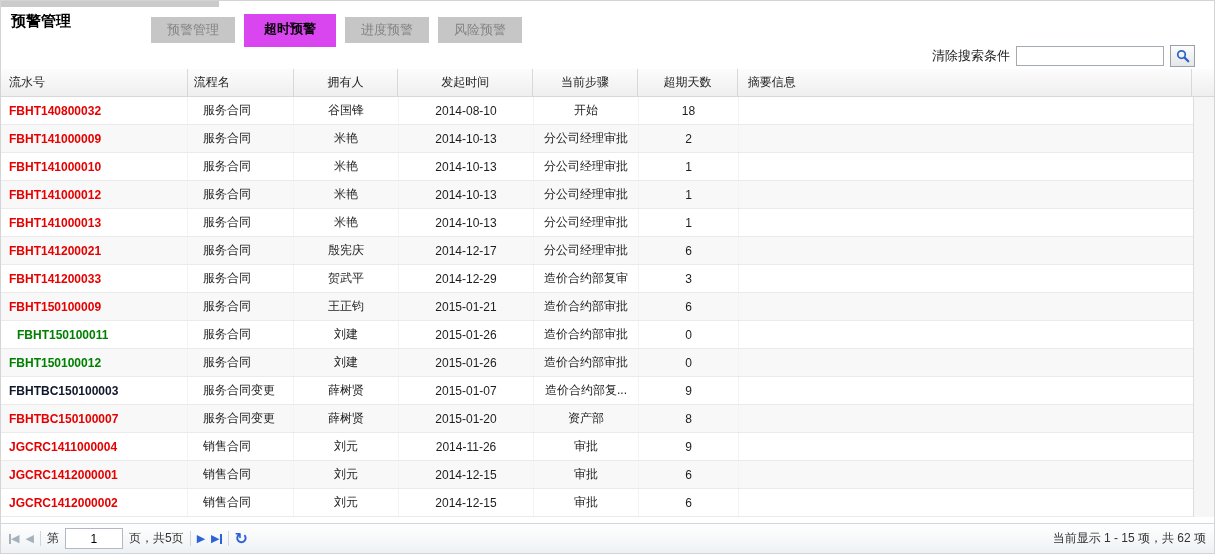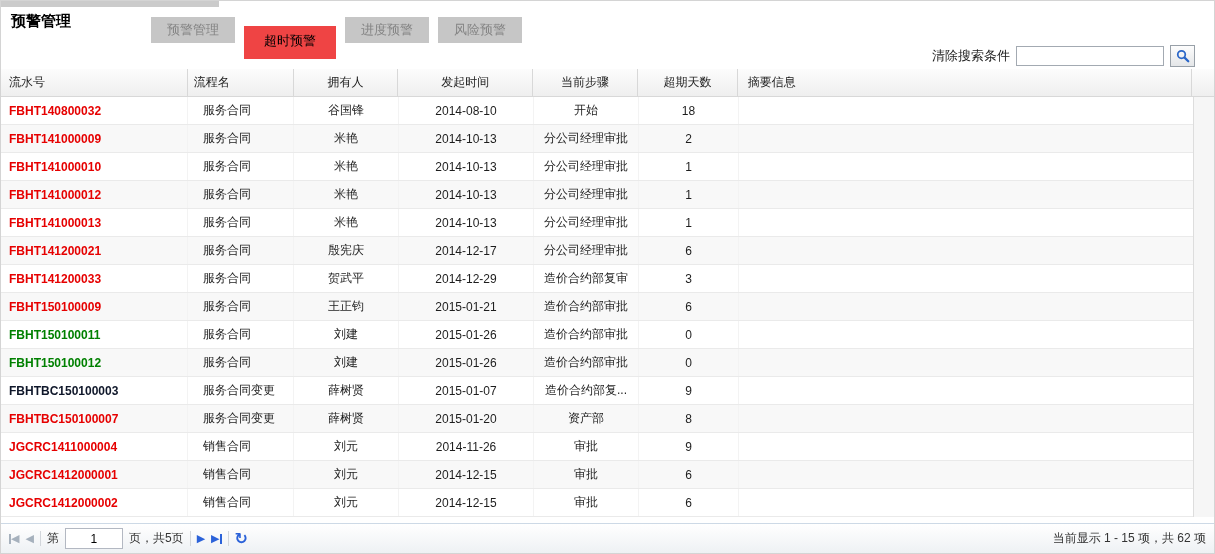--- a/index.html
+++ b/index.html
@@ -10,22 +10,22 @@
   }
   .top-edge {position:absolute; left:0; top:0; width:218px; height:6px; background:#cbcbcb;}
   .page-title {position:absolute; left:10px; top:11px; font-size:15px; font-weight:bold; color:#000;}
   .tabbar {position:absolute; left:150px; top:13px; display:flex; align-items:flex-start;}
   .tab {
     margin-top:3px; margin-right:9px; height:26px; line-height:26px; padding:0 14px;
     background:#c6c6c6; color:#848484; font-size:13px; text-align:center; cursor:pointer;
     min-width:56px; white-space:nowrap;
   }
   .tab.active {
-    margin-top:12px; height:33px; line-height:30px; padding:0 18px;
-    background:#ef4444; color:#000; font-weight:normal; z-index:3; position:relative;
+    margin-top:0; height:33px; line-height:30px; padding:0 18px;
+    background:#d946ef; color:#000; font-weight:bold; z-index:3; position:relative;
   }
   .searchrow {
     position:absolute; left:0; top:42px; width:100%; height:26px; box-sizing:border-box;
     display:flex; align-items:center; justify-content:flex-end; gap:6px; padding-right:19px;
   }
   .clear-search {font-size:13px; color:#222; cursor:pointer; white-space:nowrap;}
   .search-input {
     width:140px; height:18px; border:1px solid #a3aab2; font-size:12px; padding:0 3px;
     outline:none; box-sizing:content-box;
   }
@@ -202,21 +202,21 @@
         </div>
         <div class="cell c1">服务合同</div>
         <div class="cell c2">王正钧</div>
         <div class="cell c3">2015-01-21</div>
         <div class="cell c4">造价合约部审批</div>
         <div class="cell c5">6</div>
         <div class="cell c6"></div>
       </div>
       <div class="trow">
         <div class="cell c0">
-          <span class="serial-link" style="color: rgb(0, 128, 0);">FBHT150100011</span>
+          <span class="serial-link" style="color: rgb(0, 128, 0); margin-left: 8px;">FBHT150100011</span>
         </div>
         <div class="cell c1">服务合同</div>
         <div class="cell c2">刘建</div>
         <div class="cell c3">2015-01-26</div>
         <div class="cell c4">造价合约部审批</div>
         <div class="cell c5">0</div>
         <div class="cell c6"></div>
       </div>
       <div class="trow">
         <div class="cell c0">

